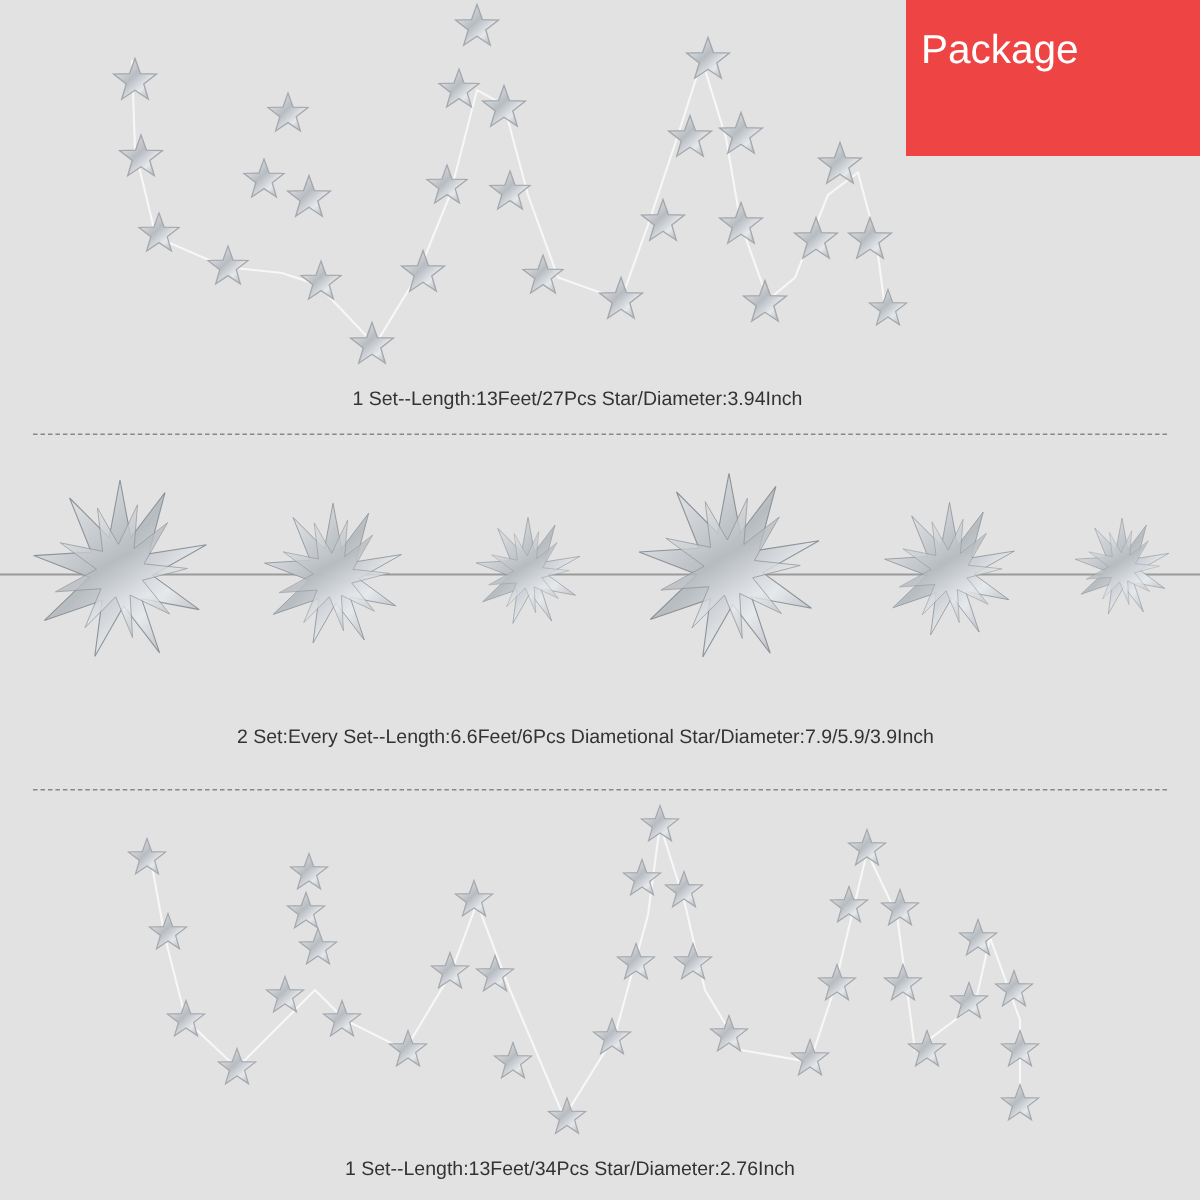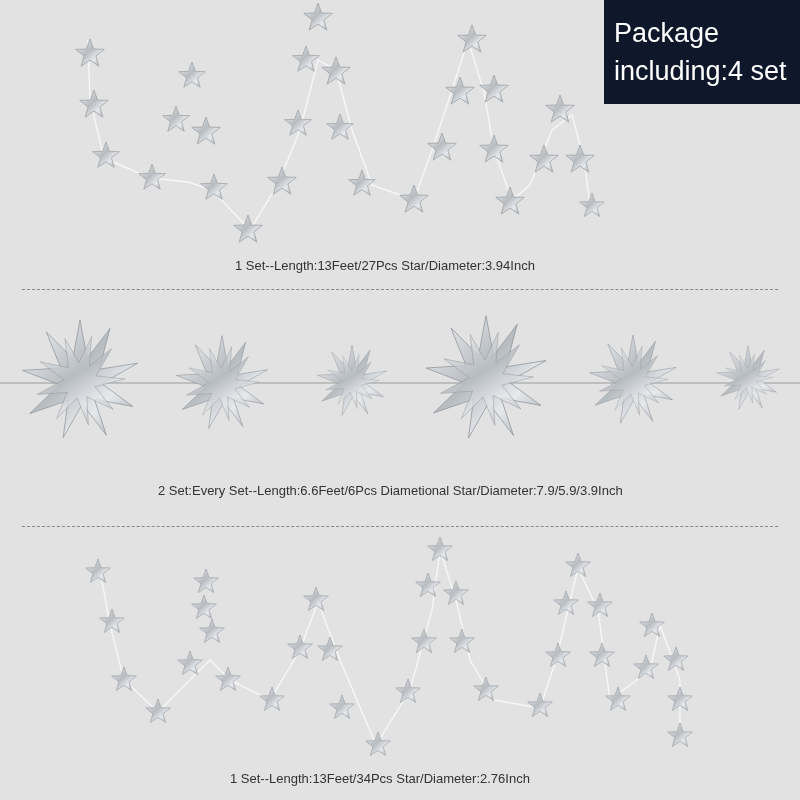--- a/index.html
+++ b/index.html
@@ -1,17 +1,17 @@
 <!DOCTYPE html>
 <html><head>
 <meta charset="utf-8">
 <style>
   html, body { margin:0; padding:0; }
   body { width:800px; height:800px; background:#e2e2e2; position:relative; overflow:hidden; font-family:"Liberation Sans", sans-serif; }
-  .badge { position:absolute; left:604px; top:0; width:196px; height:104px; background:#0f172a; color:#fff; box-sizing:border-box; padding:14px 0 0 10px; font-size:27px; line-height:38px; }
+  .badge { position:absolute; left:604px; top:0; width:196px; height:104px; background:#ef4444; color:#fff; box-sizing:border-box; padding:14px 0 0 10px; font-size:27px; line-height:38px; }
   .caption { position:absolute; left:0; width:800px; font-size:13px; color:#333; white-space:nowrap; }
   .divider { position:absolute; left:22px; width:756px; border-top:1px dashed #888; height:0; }
   svg.layer { position:absolute; left:0; top:0; }
 </style>
 </head>
 <body>
 
 <svg class="layer" width="800" height="800">
   <defs>
     <linearGradient id="silver" x1="0" y1="0" x2="1" y2="1">
@@ -111,21 +111,20 @@
       <use href="#s5" transform="translate(646,668) scale(1.3)"></use>
       <use href="#s5" transform="translate(676,660) scale(1.3)"></use>
       <use href="#s5" transform="translate(680,700) scale(1.3)"></use>
       <use href="#s5" transform="translate(680,736) scale(1.3)"></use>
     </g>
   </g>
 </svg>
 
 <div class="badge">
   <div>Package</div>
-  <div>including:4 set</div>
 </div>
 
 <div class="caption" style="top:258px; left:235px;">1 Set--Length:13Feet/27Pcs Star/Diameter:3.94Inch</div>
 <div class="divider" style="top:289px;"></div>
 
 <div class="caption" style="top:483px; left:158px;">2 Set:Every Set--Length:6.6Feet/6Pcs Diametional Star/Diameter:7.9/5.9/3.9Inch</div>
 <div class="divider" style="top:526px;"></div>
 
 <div class="caption" style="top:771px; left:230px;">1 Set--Length:13Feet/34Pcs Star/Diameter:2.76Inch</div>
 

